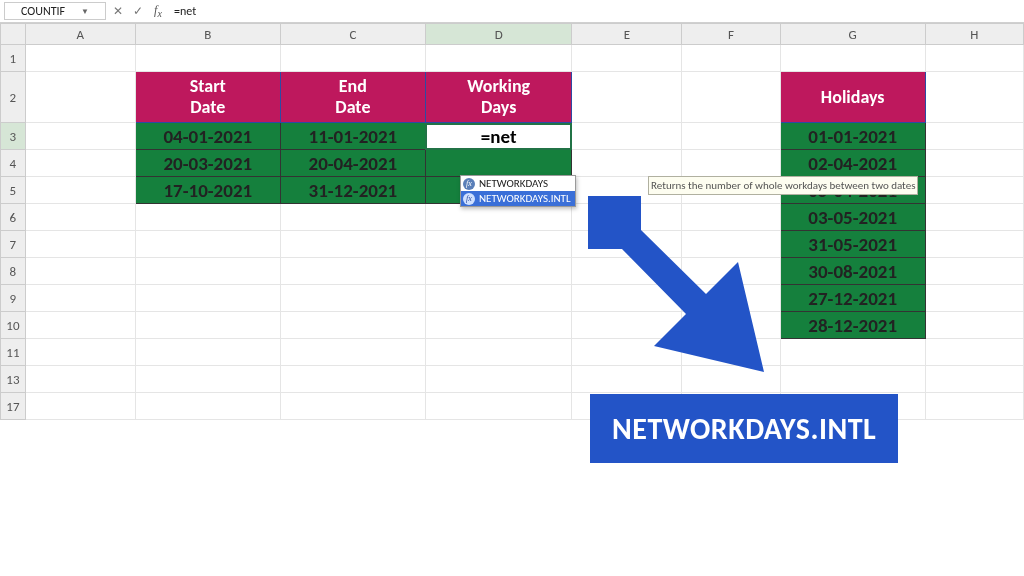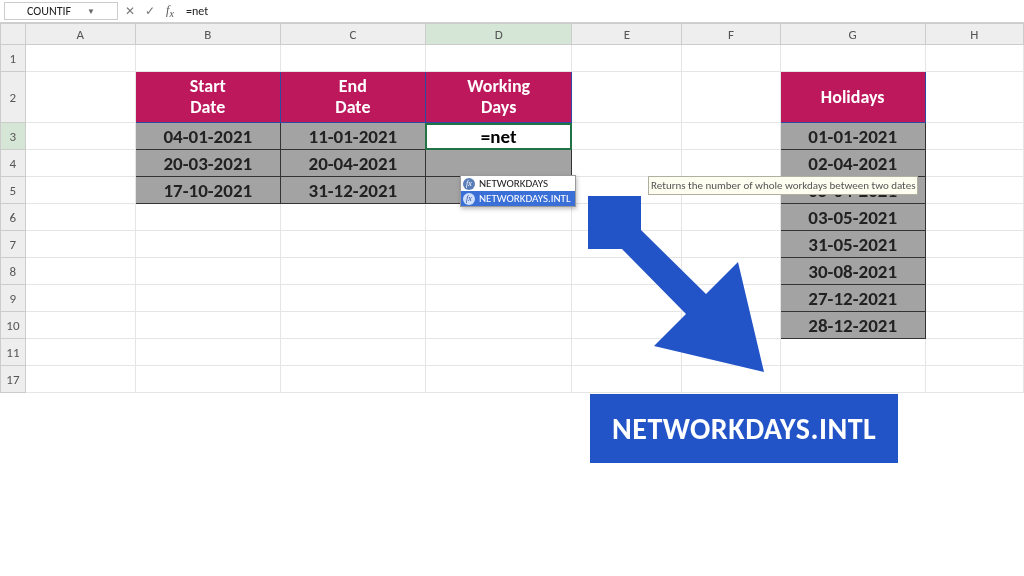--- a/index.html
+++ b/index.html
@@ -1,41 +1,41 @@
 <!DOCTYPE html>
 <html><head>
 <meta charset="utf-8">
 <style>
   html,body{margin:0;padding:0;font-family:Calibri,Arial,sans-serif;background:#fff;font-size:14px;color:#222;}
   #app{position:relative;width:1024px;height:576px;overflow:hidden;}
 
   
   .fbar{display:flex;align-items:center;height:22px;border-bottom:1px solid #d0d0d0;background:#fff;font-size:12px;}
-  .namebox{width:68px;border:1px solid #ccc;padding:1px 22px;margin:2px 2px 2px 4px;background:#fff;display:flex;align-items:center;justify-content:space-between;}
+  .namebox{width:68px;border:1px solid #ccc;padding:1px 16px;margin:2px 2px 2px 4px;background:#fff;display:flex;align-items:center;justify-content:space-between;}
   .namebox .dd{font-size:8px;color:#666}
   .fbtn{width:20px;text-align:center;color:#777;cursor:pointer}
   .fbtn.fx{font-style:italic;font-family:'Times New Roman',serif;color:#555}
   .ftext{flex:1;padding:1px 6px;color:#222}
 
   
   .grid{position:relative;}
   table{border-collapse:collapse;table-layout:fixed;}
   th,td{padding:0;}
 
   .colhdr{background:#eee;border:1px solid #ccc;border-top:1px solid #ccc;height:20px;font-size:13px;font-weight:normal;color:#555;text-align:center;}
   .colhdr.active{background:#d6e6d6;}
   .rowhdr{background:#eee;border:1px solid #ccc;width:24px;height:26px;font-size:13px;font-weight:normal;color:#555;text-align:center;}
   .rowhdr.active{background:#d6e6d6;}
   .corner{background:#eee;border:1px solid #ccc;width:24px;height:20px}
 
   td.cell{border:1px solid #e5e5e5;height:26px;text-align:center;padding:0 4px;overflow:visible;white-space:nowrap;}
 
   
   .hcell{background:#be185d;color:#fff;font-weight:bold;font-size:18px;line-height:1.15;border:1px solid #2e4aa3 !important;padding:4px 6px;}
-  .tdbox{border:1px solid #333 !important;font-size:19px;background:#a3a3a3;font-weight:bold;}
+  .tdbox{border:1px solid #333 !important;font-size:19px;background:#15803d;font-weight:bold;}
   .tdboxL{border:1px solid #333 !important;font-size:19px;background:#fff;text-align:left;padding:2px 6px;font-weight:bold;}
 
   
   .editcell{outline:2px solid #217346;outline-offset:-2px;}
   .editcontent{text-align:left;font-size:19px;font-weight:bold;color:#000;}
 
   
   .ac{position:absolute;left:460px;top:175px;border:1px solid #9a9a9a;background:#fff;font-size:11px;box-shadow:1px 2px 4px rgba(0,0,0,.25);}
   .ac .row{display:flex;align-items:center;padding:1px 4px 1px 2px;white-space:nowrap}
   .ac .row.sel{background:#3a6fd8;color:#fff}
@@ -224,20 +224,31 @@
             <td class="cell"></td>
             <td class="cell"></td>
             <td class="cell"></td>
             <td class="cell"></td>
             <td class="cell"></td>
             <td class="cell"></td>
             <td class="cell"></td>
             <td class="cell"></td>
           </tr>
   <tr>
+            <th class="rowhdr">13</th>
+            <td class="cell"></td>
+            <td class="cell"></td>
+            <td class="cell"></td>
+            <td class="cell"></td>
+            <td class="cell"></td>
+            <td class="cell"></td>
+            <td class="cell"></td>
+            <td class="cell"></td>
+          </tr>
+  <tr>
             <th class="rowhdr">17</th>
             <td class="cell"></td>
             <td class="cell"></td>
             <td class="cell"></td>
             <td class="cell"></td>
             <td class="cell"></td>
             <td class="cell"></td>
             <td class="cell"></td>
             <td class="cell"></td>
           </tr>

